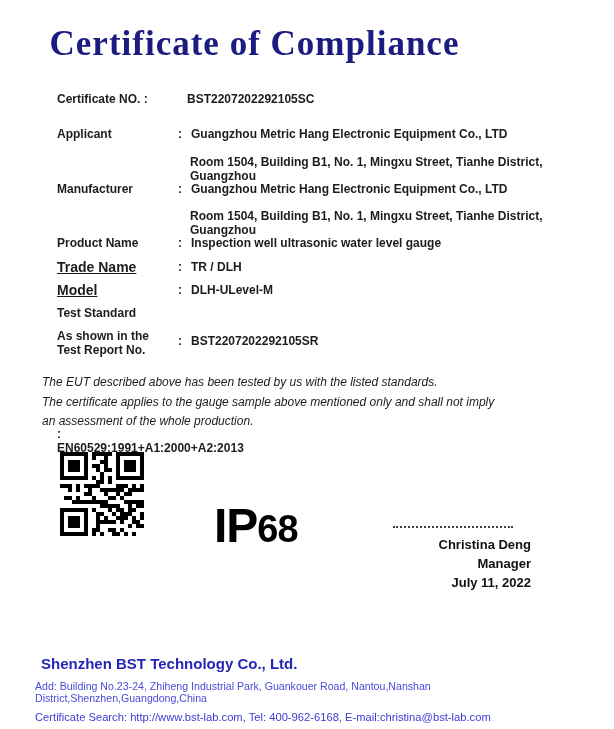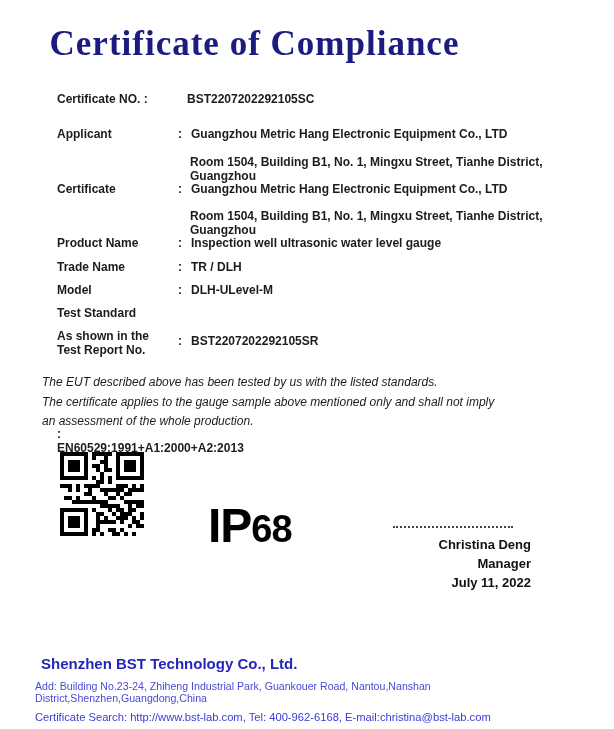--- a/index.html
+++ b/index.html
@@ -10,28 +10,28 @@
     color:#1c1c1c;
   }
   .title{
     position:absolute;top:24px;left:0;width:509px;text-align:center;
     font-family:"Liberation Serif","DejaVu Serif",serif;
     font-weight:bold;font-size:35px;letter-spacing:1px;color:#1b1b80;
   }
   
   .frow{position:absolute;left:57px;display:flex;font-size:12px;font-weight:bold;line-height:14px;}
   .frow .lbl{width:121px;flex:0 0 121px;}
-  .frow .lbl.small{font-size:12px;}
+  .frow .lbl.small{font-size:14px;text-decoration:underline;}
   .frow .colon{width:13px;flex:0 0 13px;}
   .frow .val{width:370px;}
   .cert-lbl{width:130px;flex:0 0 130px;}
   .addr{position:absolute;left:190px;font-size:12px;font-weight:bold;line-height:14px;width:380px;}
   .statement{position:absolute;left:42px;top:373px;width:545px;font-size:12px;line-height:19.5px;color:#1c1c1c;font-style:italic;}
   .qr{position:absolute;left:60px;top:452px;width:84px;height:84px;}
-  .ip-badge{position:absolute;left:208px;top:498px;color:#000;font-weight:bold;white-space:nowrap;}
+  .ip-badge{position:absolute;left:214px;top:498px;color:#000;font-weight:bold;white-space:nowrap;}
   .ip-badge .ip{font-size:48px;letter-spacing:-1px;}
   .ip-badge .num{font-size:38px;letter-spacing:-1px;}
   .sig{position:absolute;left:375px;top:526px;width:156px;text-align:right;}
   .sig .dots{height:1px;border-top:2px dotted #444;width:120px;margin:0 auto 6px auto;}
   .sig .line{font-size:13px;font-weight:bold;line-height:19px;color:#111;}
   .footer{position:absolute;left:0;top:655px;width:496px;padding-left:8px;}
   .footer .company{margin-left:33px;font-size:15px;font-weight:bold;color:#2525b8;}
   .footer .addr-line{margin-left:27px;margin-top:8px;font-size:10.6px;color:#4a4ad8;}
   .footer .search-line{margin-left:27px;margin-top:7px;font-size:11.2px;color:#3b3bd6;}
 </style>
@@ -51,21 +51,21 @@
     <span class="lbl">Applicant</span>
     <span class="colon">:</span>
     <span class="val">Guangzhou Metric Hang Electronic Equipment Co., LTD</span>
   </div>
   <div class="addr" style="top:155px;">
     <div>Room 1504, Building B1, No. 1, Mingxu Street, Tianhe District,</div>
     <div>Guangzhou</div>
   </div>
 
   <div class="frow" style="top:182px;">
-    <span class="lbl">Certificate</span>
+    <span class="lbl">Manufacturer</span>
     <span class="colon">:</span>
     <span class="val">Guangzhou Metric Hang Electronic Equipment Co., LTD</span>
   </div>
   <div class="addr" style="top:209px;">
     <div>Room 1504, Building B1, No. 1, Mingxu Street, Tianhe District,</div>
     <div>Guangzhou</div>
   </div>
 
   <div class="frow" style="top:236px;">
     <span class="lbl">Product Name</span>

